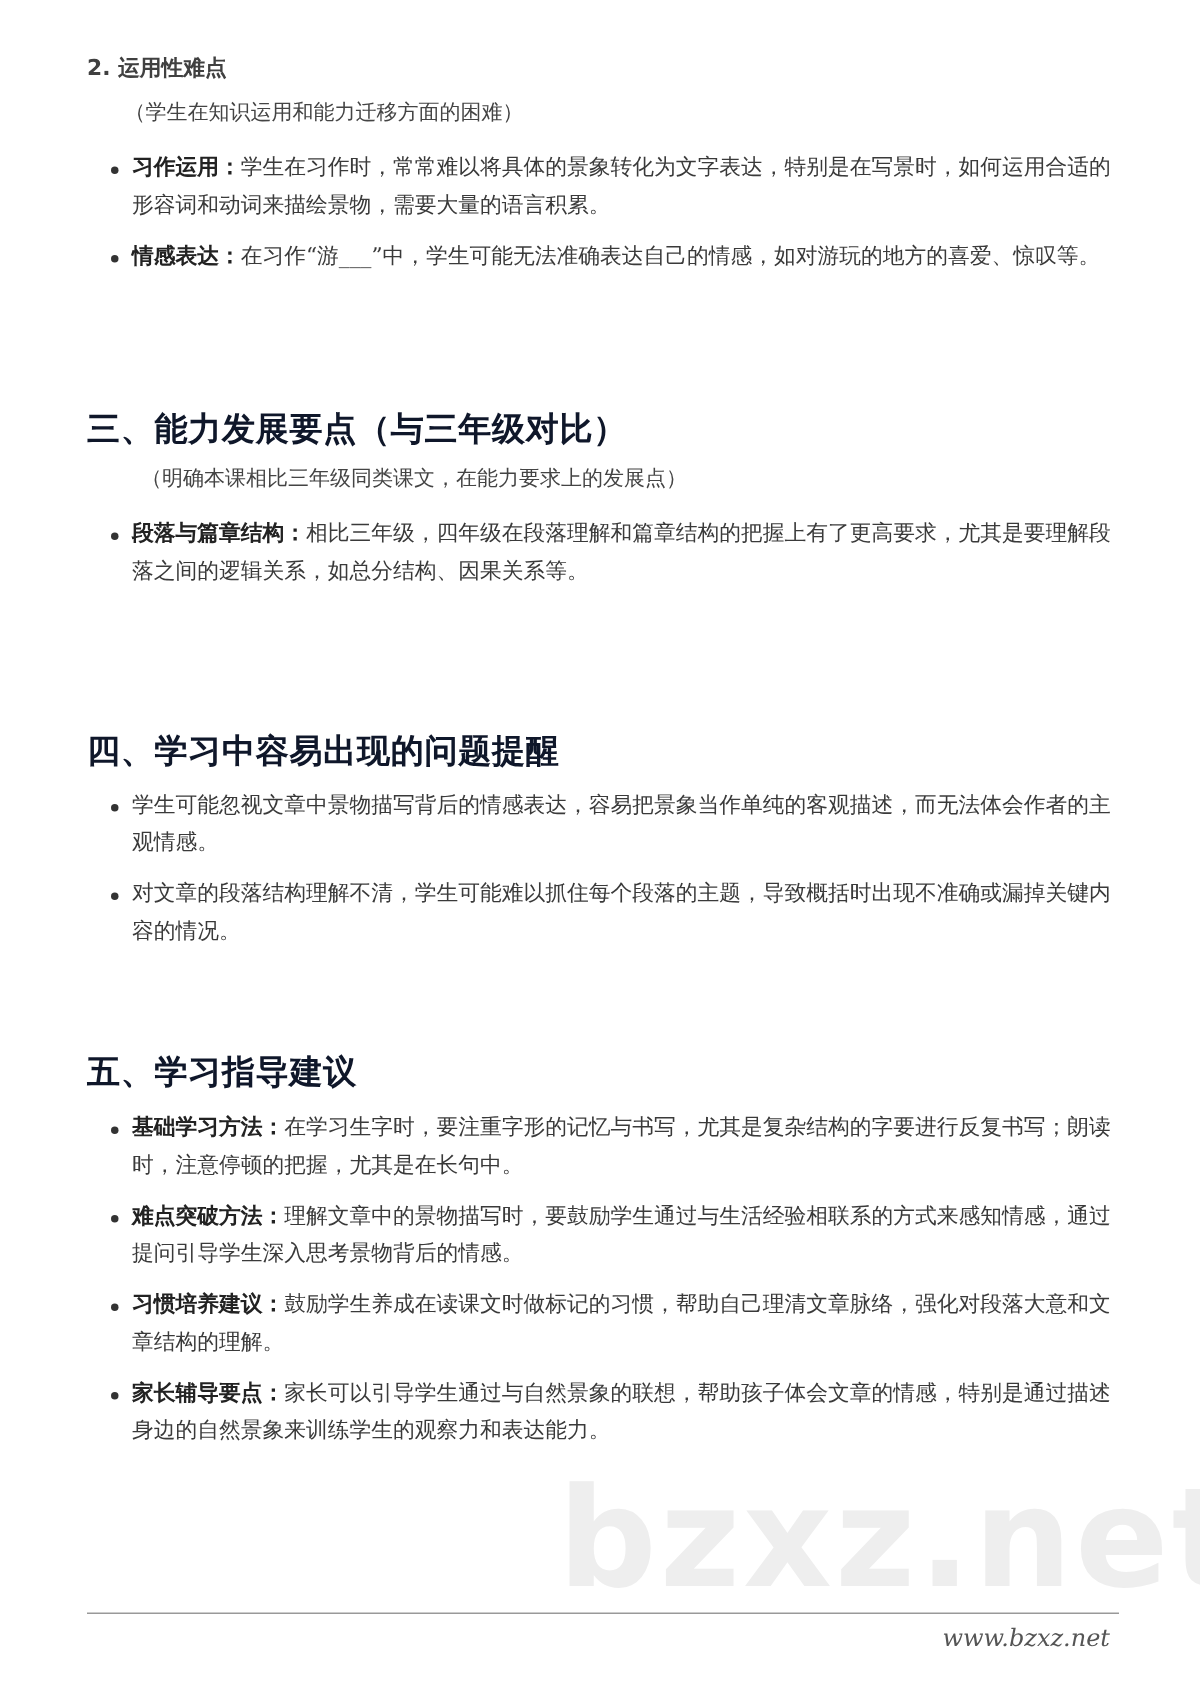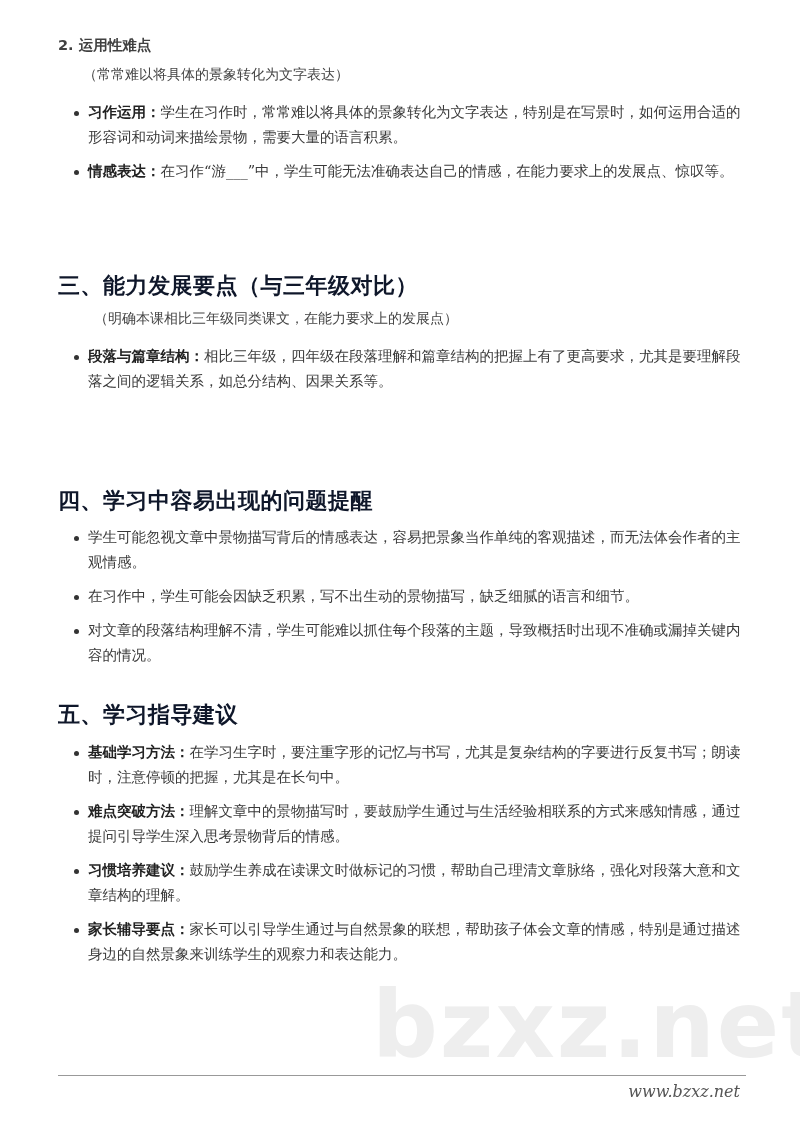--- a/index.html
+++ b/index.html
@@ -37,36 +37,35 @@
     position: absolute; right: 60px; top: 1082px; font-family: "DejaVu Serif", "Liberation Serif", serif;
     font-style: italic; font-size: 16px; color: #555;
   }
 </style>
 </head>
 <body>
 
 <div class="page">
 
   <div class="h-sub" style="top:36px;">2. 运用性难点</div>
-  <div class="note" style="top:66px;">（常常难以将具体的景象转化为文字表达）</div>
+  <div class="note" style="top:66px;">（学生在知识运用和能力迁移方面的困难）</div>
   <ul class="blist" style="top:100px;">
     <li><span class="dot"></span><span class="lbl">习作运用：</span><span>学生在习作时，常常难以将具体的景象转化为文字表达，特别是在写景时，如何运用合适的形容词和动词来描绘景物，需要大量的语言积累。</span></li>
-    <li><span class="dot"></span><span class="lbl">情感表达：</span><span>在习作“游___”中，学生可能无法准确表达自己的情感，在能力要求上的发展点、惊叹等。</span></li>
+    <li><span class="dot"></span><span class="lbl">情感表达：</span><span>在习作“游___”中，学生可能无法准确表达自己的情感，如对游玩的地方的喜爱、惊叹等。</span></li>
   </ul>
 
   <div class="h-sec" style="top:271px;">三、能力发展要点（与三年级对比）</div>
   <div class="note" style="top:310px;margin-left:11px;">（明确本课相比三年级同类课文，在能力要求上的发展点）</div>
   <ul class="blist" style="top:344px;">
     <li><span class="dot"></span><span class="lbl">段落与篇章结构：</span><span>相比三年级，四年级在段落理解和篇章结构的把握上有了更高要求，尤其是要理解段落之间的逻辑关系，如总分结构、因果关系等。</span></li>
   </ul>
 
   <div class="h-sec" style="top:486px;">四、学习中容易出现的问题提醒</div>
   <ul class="blist" style="top:525px;">
     <li><span class="dot"></span><span>学生可能忽视文章中景物描写背后的情感表达，容易把景象当作单纯的客观描述，而无法体会作者的主观情感。</span></li>
-    <li><span class="dot"></span><span>在习作中，学生可能会因缺乏积累，写不出生动的景物描写，缺乏细腻的语言和细节。</span></li>
     <li><span class="dot"></span><span>对文章的段落结构理解不清，学生可能难以抓住每个段落的主题，导致概括时出现不准确或漏掉关键内容的情况。</span></li>
   </ul>
 
   <div class="h-sec" style="top:700px;">五、学习指导建议</div>
   <ul class="blist" style="top:740px;">
     <li><span class="dot"></span><span class="lbl">基础学习方法：</span><span>在学习生字时，要注重字形的记忆与书写，尤其是复杂结构的字要进行反复书写；朗读时，注意停顿的把握，尤其是在长句中。</span></li>
     <li><span class="dot"></span><span class="lbl">难点突破方法：</span><span>理解文章中的景物描写时，要鼓励学生通过与生活经验相联系的方式来感知情感，通过提问引导学生深入思考景物背后的情感。</span></li>
     <li><span class="dot"></span><span class="lbl">习惯培养建议：</span><span>鼓励学生养成在读课文时做标记的习惯，帮助自己理清文章脉络，强化对段落大意和文章结构的理解。</span></li>
     <li><span class="dot"></span><span class="lbl">家长辅导要点：</span><span>家长可以引导学生通过与自然景象的联想，帮助孩子体会文章的情感，特别是通过描述身边的自然景象来训练学生的观察力和表达能力。</span></li>
   </ul>

